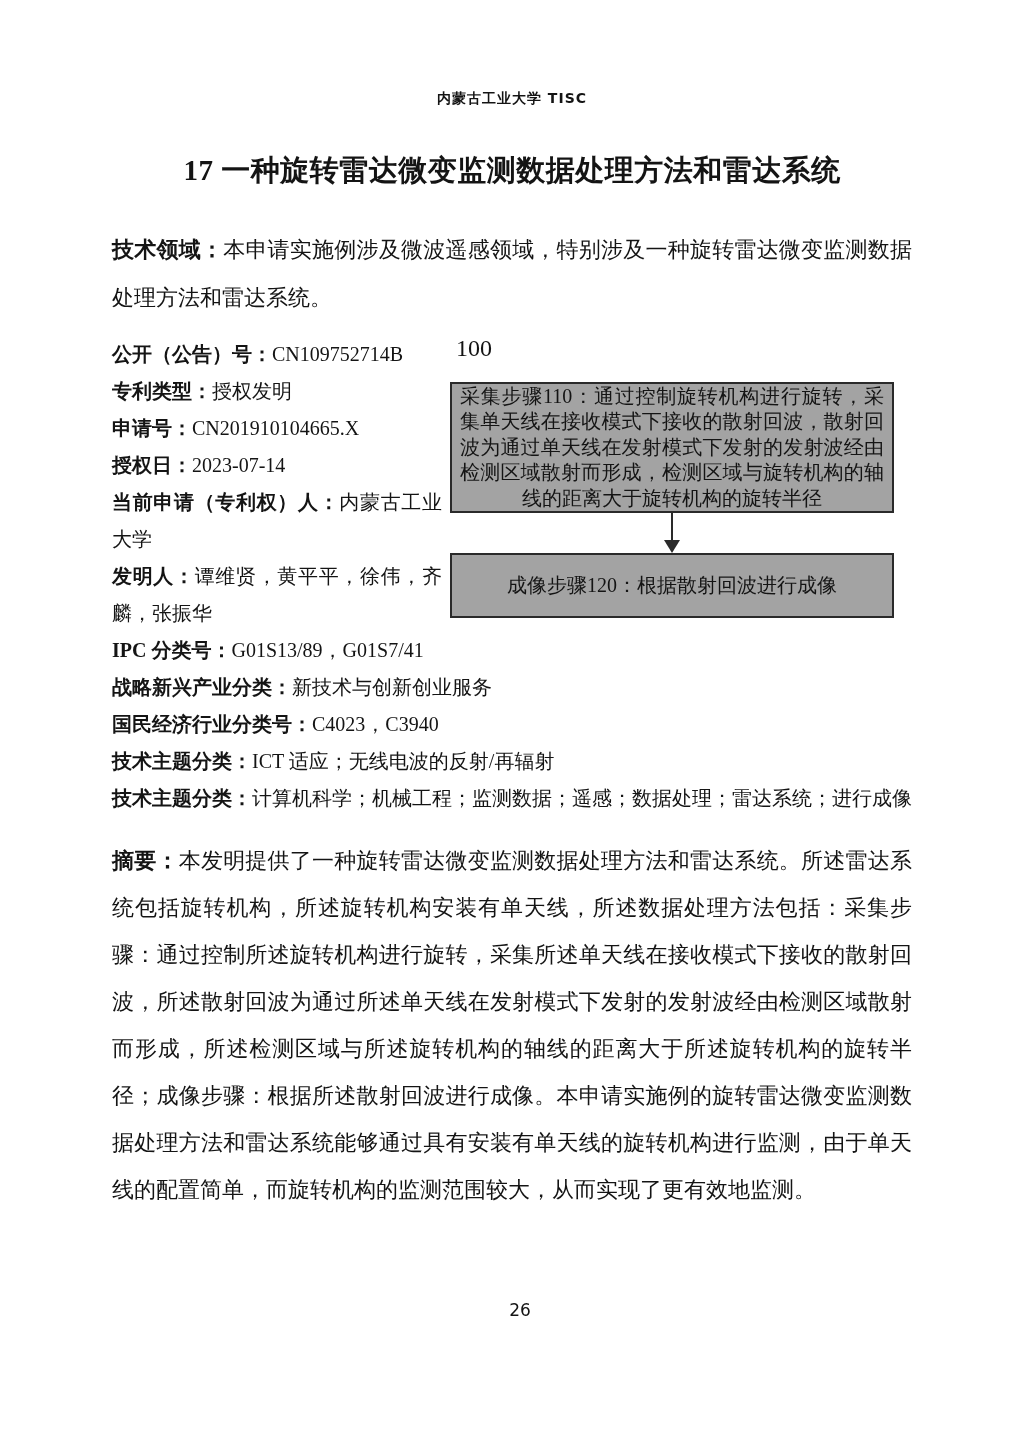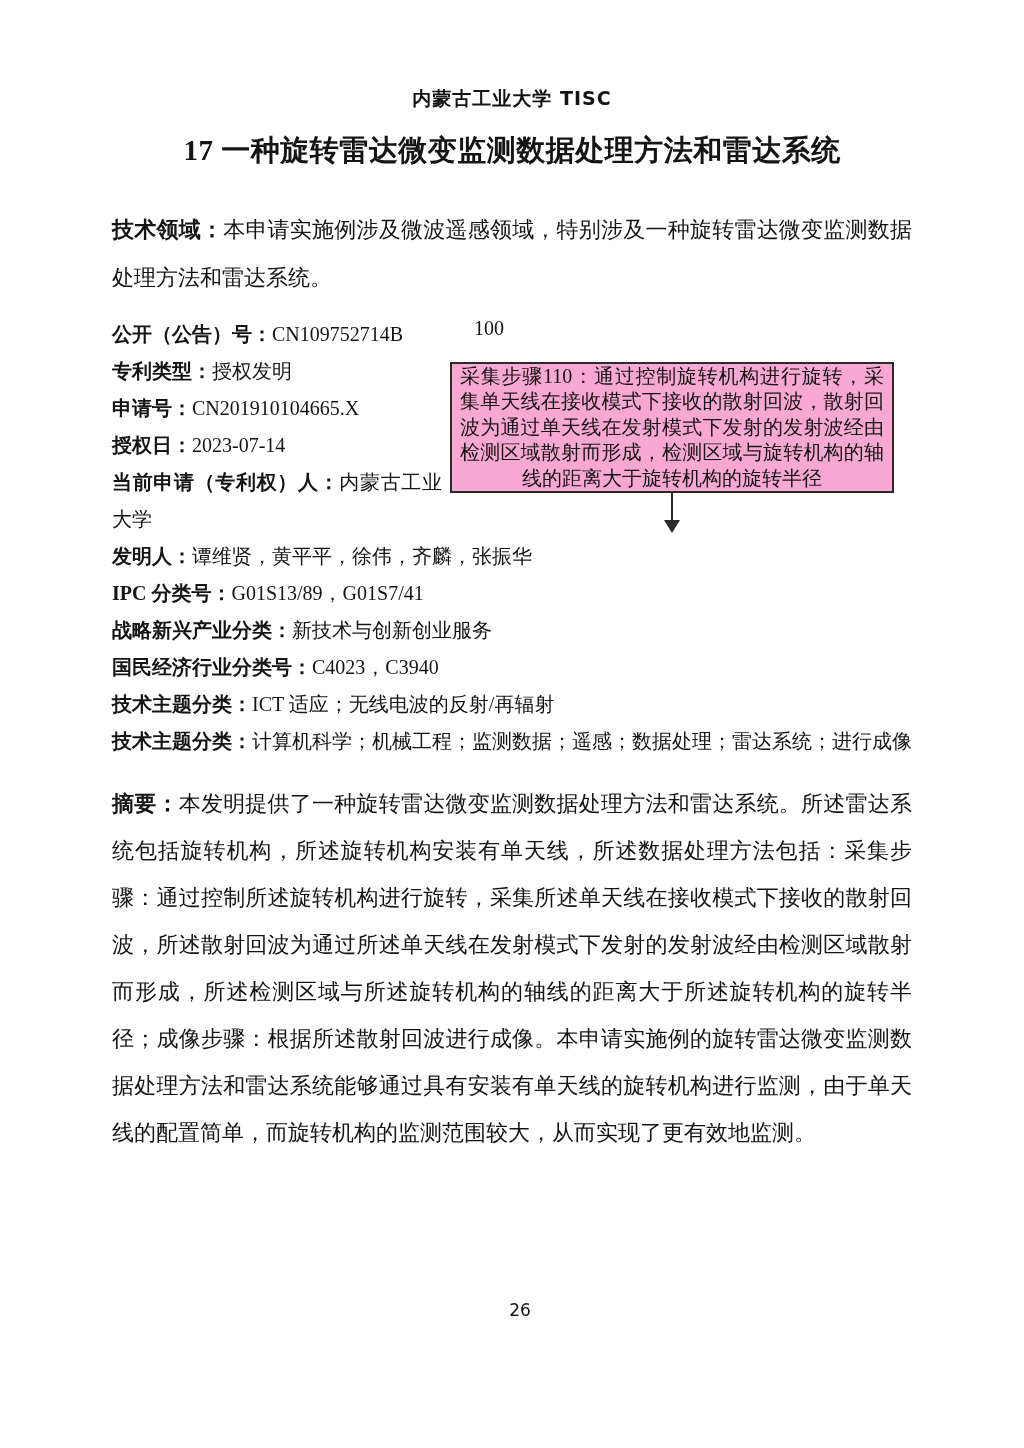--- a/index.html
+++ b/index.html
@@ -11,31 +11,31 @@
     margin: 0 auto;
     background: #ffffff;
     color: #141414;
     font-family: "Liberation Serif", "DejaVu Serif", serif;
     padding: 86px 112px 0 112px;
     overflow: hidden;
   }
   .doc-header {
     text-align: center;
     font-family: "DejaVu Sans", "Liberation Sans", sans-serif;
-    font-size: 19px;
+    font-size: 14px;
     font-weight: 600;
     letter-spacing: 1px;
     line-height: 24px;
   }
   .doc-title {
     text-align: center;
     font-size: 29px;
     font-weight: bold;
     line-height: 40px;
-    margin-top: 20px;
+    margin-top: 40px;
     letter-spacing: 0.5px;
   }
   .para {
     font-size: 22px;
     text-align: justify;
   }
   .tech-field {
     margin-top: 36px;
     line-height: 48px;
   }
@@ -49,28 +49,28 @@
   }
   .field b, .para b { font-weight: bold; }
   
   .figure {
     float: right;
     width: 462px;
     margin-left: 8px;
     padding-top: 2px;
   }
   .fig-ref {
-    font-size: 20px;
+    font-size: 24px;
     line-height: 20px;
-    margin: 0 0 24px 24px;
+    margin: 0 0 24px 6px;
   }
   .fig-box {
     width: 444px;
     border: 2px solid #2a2a2a;
-    background: #f9a8d4;
+    background: #a3a3a3;
   }
   .fig-box1 {
     font-size: 20px;
     line-height: 25.4px;
     padding: 0 8px;
     text-align: justify;
     text-align-last: center;
   }
   .fig-arrow {
     width: 444px;
@@ -122,20 +122,21 @@
 
   <div class="info-section">
 
     <div class="figure">
       <div class="fig-ref">100</div>
       <div class="fig-box fig-box1">采集步骤110：通过控制旋转机构进行旋转，采集单天线在接收模式下接收的散射回波，散射回波为通过单天线在发射模式下发射的发射波经由检测区域散射而形成，检测区域与旋转机构的轴线的距离大于旋转机构的旋转半径</div>
       <div class="fig-arrow">
         <div class="arrow-line"></div>
         <div class="arrow-head"></div>
       </div>
+      <div class="fig-box fig-box2">成像步骤120：根据散射回波进行成像</div>
     </div>
 
     <p class="field"><b>公开（公告）号：</b><span>CN109752714B</span></p>
     <p class="field"><b>专利类型：</b><span>授权发明</span></p>
     <p class="field"><b>申请号：</b><span>CN201910104665.X</span></p>
     <p class="field"><b>授权日：</b><span>2023-07-14</span></p>
     <p class="field"><b>当前申请（专利权）人：</b><span>内蒙古工业大学</span></p>
     <p class="field"><b>发明人：</b><span>谭维贤，黄平平，徐伟，齐麟，张振华</span></p>
     <p class="field"><b>IPC 分类号：</b><span>G01S13/89，G01S7/41</span></p>
     <p class="field"><b>战略新兴产业分类：</b><span>新技术与创新创业服务</span></p>

